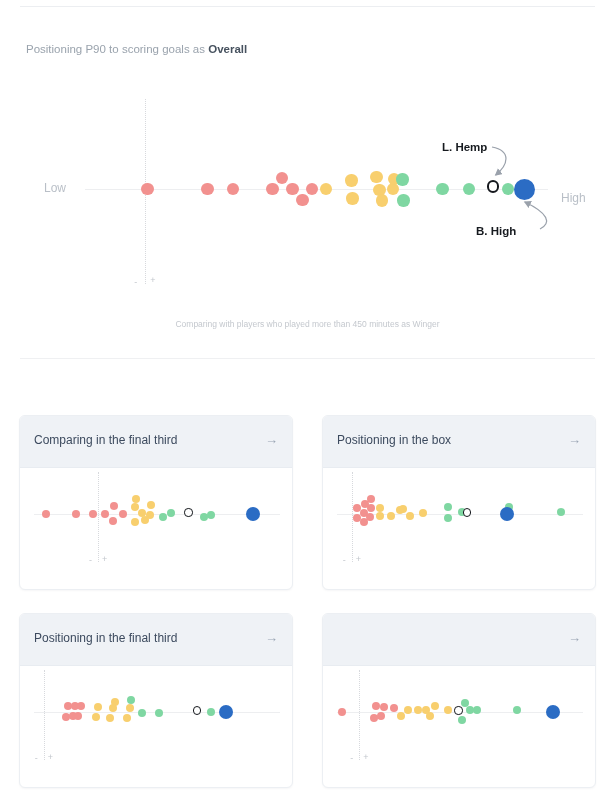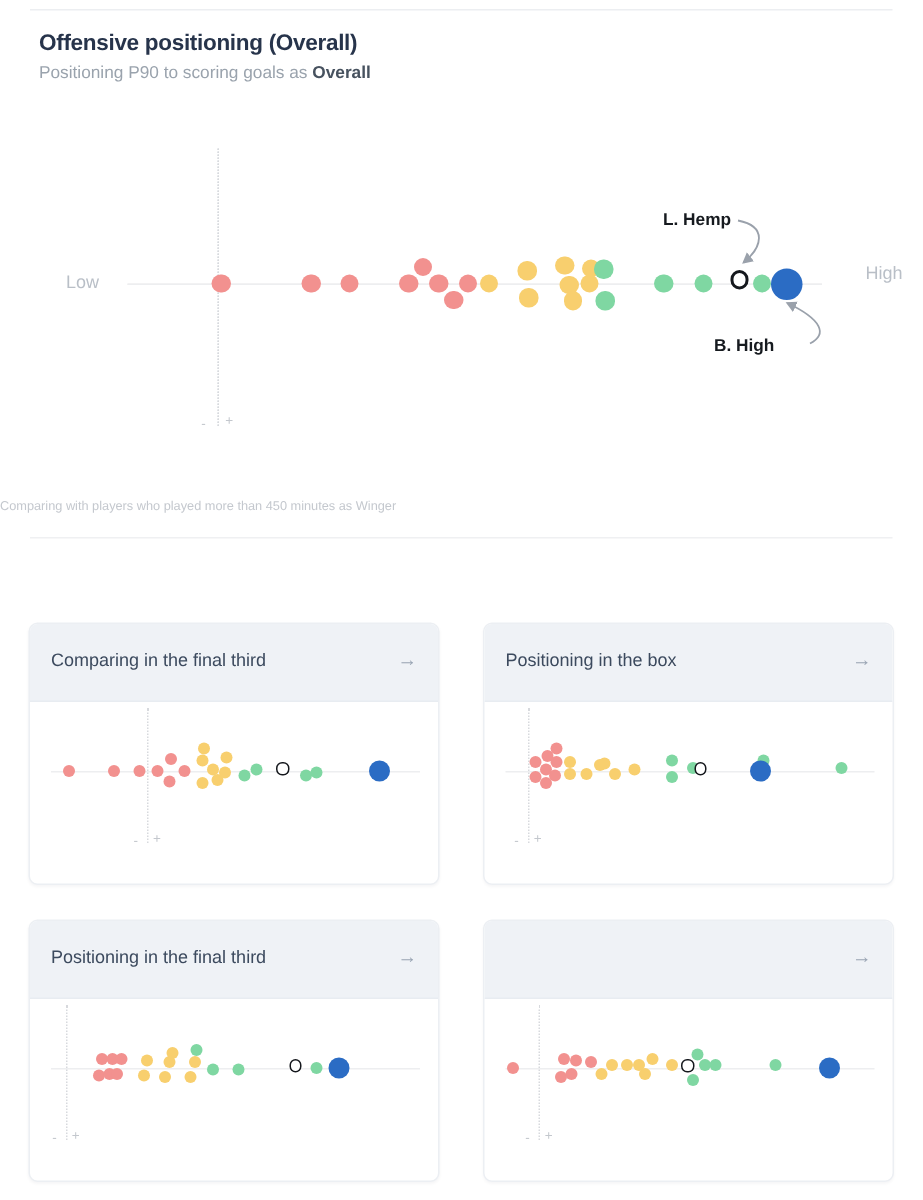--- a/index.html
+++ b/index.html
@@ -45,21 +45,21 @@
   }
   .hollow {
     position: absolute; border-radius: 50%;
     background: #ffffff; border: 2.4px solid #15181d;
   }
   .annot {
     position: absolute; font-size: 11.5px; font-weight: bold; color: #161a1f;
     white-space: nowrap;
   }
   .footnote {
-    position: absolute; top: 332px; width: 615px; 
+    position: absolute; top: 319px; width: 615px; text-align: center;
     font-size: 8.5px; color: #c4c8ce;
   }
   .mid-rule {
     position: absolute; left: 20px; top: 358px; width: 575px; height: 1px;
     background: #eff0f2;
   }
 
   
   .card {
     position: absolute; width: 274px; height: 175px;
@@ -82,30 +82,29 @@
   }
   .card-body { position: relative; height: 122px; }
 </style>
 </head>
 <body>
 
 <div class="page">
 
   <div class="top-rule"></div>
 
-  <div class="title">Offensive positioning (Overall)</div>
   <div class="subtitle">
     <span>Positioning P90 to scoring goals as </span><b>Overall</b>
   </div>
 
   <div class="main-chart">
     <div class="axis-line" id="main-axis" style="left: 85px; top: 104px; width: 463px;"></div>
     <div class="vline" id="main-vline" style="left: 145.19px; top: 14px; height: 185px;"></div>
     <div class="lowlab" id="main-low" style="left: 44px; top: 96px;">Low</div>
-    <div class="highlab" id="main-high" style="left: 561px; top: 90px; margin-left: 16px;">High</div>
+    <div class="highlab" id="main-high" style="left: 561px; top: 106px;">High</div>
     <div class="sign" id="main-minus" style="left: 134.19px; top: 192px;">-</div>
     <div class="sign" id="main-plus" style="left: 150.19px; top: 190px;">+</div>
     <div id="main-dots">
         <div class="axis-line" style="left: 85px; top: 104px; width: 463px;"></div>
         <div class="vline" style="left: 145.19px; top: 14px; height: 185px;"></div>
         <div class="dot" style="width: 12.4px; height: 12.4px; left: 141.305px; top: 97.8px; background: rgb(242, 145, 143);"></div>
         <div class="dot" style="width: 12.4px; height: 12.4px; left: 201.495px; top: 97.8px; background: rgb(242, 145, 143);"></div>
         <div class="dot" style="width: 12.4px; height: 12.4px; left: 226.96px; top: 97.8px; background: rgb(242, 145, 143);"></div>
         <div class="dot" style="width: 12.4px; height: 12.4px; left: 266.315px; top: 97.8px; background: rgb(242, 145, 143);"></div>
         <div class="dot" style="width: 12.4px; height: 12.4px; left: 276.038px; top: 87px; background: rgb(242, 145, 143);"></div>

